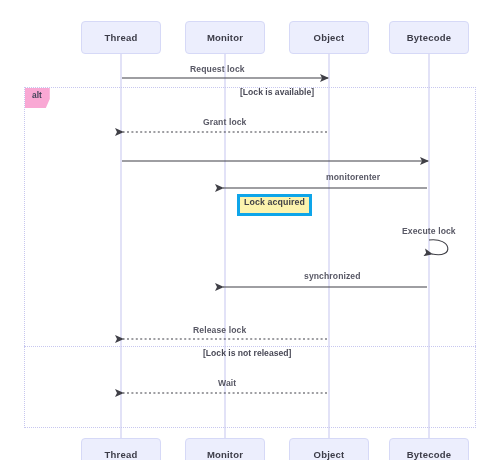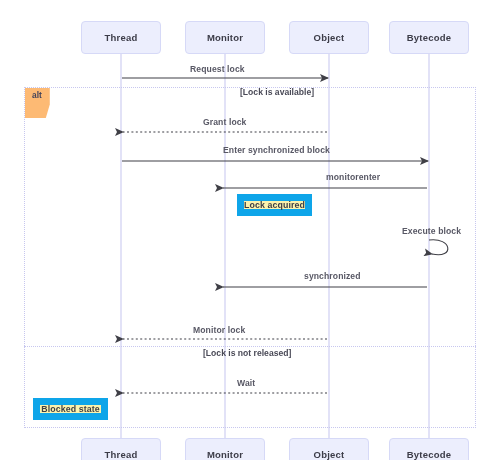--- a/index.html
+++ b/index.html
@@ -46,36 +46,36 @@
     border:1px dotted #c7c7ef;
     box-sizing:border-box;
     background:transparent;
   }
   .frame-divider{
     position:absolute;
     border-top:1px dotted #c7c7ef;
   }
   .frame-tag{
     position:absolute;
-    background:#fdba74;
+    background:#f9a8d4;
     color:#44445a;
     font-size:8.4px;
-    padding:2px 8px 18px 7px;
+    padding:2px 8px 8px 7px;
     border:0;
     line-height:10px;
     -webkit-clip-path:polygon(0 0,100% 0,100% 55%,84% 100%,0 100%);
     clip-path:polygon(0 0,100% 0,100% 55%,84% 100%,0 100%);
   }
   .note{
     position:absolute;
     background:#fcf3ad;
-    border:7px solid #0ea5e9;
+    border:3px solid #0ea5e9;
     color:#3f3f46;
     font-size:8.8px;
-    display:flex;align-items:center;justify-content:center;
+    display:flex;justify-content:center;
     box-sizing:border-box;
     letter-spacing:.1px;
   }
   svg.arrows{position:absolute;left:0;top:0;width:500px;height:460px;pointer-events:none;}
 </style>
 </head>
 <body>
 
 <div id="diagram">
 
@@ -101,31 +101,30 @@
   <div class="frame-divider" style="left:24px;top:330px;width:452px;"></div>
   <div class="frame-tag" style="left:25px;top:72px;">alt</div>
 
   <div class="guard-label" style="left:232px;top:71px;padding-left:8px;">[Lock is available]</div>
   <div class="guard-label" style="left:203px;top:332px;">[Lock is not released]</div>
 
   <div class="msg-label" style="left:190px;top:48px;">Request lock</div>
 
   <div class="msg-label" style="left:203px;top:101px;">Grant lock</div>
 
-  <div class="msg-label" style="left:223px;top:129px;">Enter synchronized block</div>
 
   <div class="msg-label" style="left:300px;top:156px;padding-left:26px;">monitorenter</div>
 
-  <div class="msg-label" style="left:402px;top:210px;">Execute block</div>
+  <div class="msg-label" style="left:402px;top:210px;">Execute lock</div>
 
   <div class="msg-label" style="left:304px;top:255px;">synchronized</div>
 
-  <div class="msg-label" style="left:193px;top:309px;">Monitor lock</div>
+  <div class="msg-label" style="left:193px;top:309px;">Release lock</div>
 
-  <div class="msg-label" style="left:218px;top:362px;margin-left:19px;">Wait</div>
+  <div class="msg-label" style="left:218px;top:362px;">Wait</div>
 
   <svg class="arrows" viewBox="0 0 500 460" xmlns="http://www.w3.org/2000/svg">
     <defs>
       <marker id="ah-r" markerWidth="9" markerHeight="8" refX="8" refY="4" orient="auto" markerUnits="userSpaceOnUse">
         <path d="M0,0 L9,4 L0,8 L2,4 Z" fill="#3f3f46"></path>
       </marker>
       <marker id="ah-l" markerWidth="9" markerHeight="8" refX="1" refY="4" orient="auto" markerUnits="userSpaceOnUse">
         <path d="M9,0 L0,4 L9,8 L7,4 Z" fill="#3f3f46"></path>
       </marker>
     </defs>
@@ -145,23 +144,20 @@
     <line x1="327" y1="323" x2="123" y2="323" stroke="#3f3f46" stroke-width="1.1" stroke-dasharray="2,2.4" marker-end="url(#ah-l)"></line>
 
     <line x1="327" y1="377" x2="123" y2="377" stroke="#3f3f46" stroke-width="1.1" stroke-dasharray="2,2.4" marker-end="url(#ah-l)"></line>
   </svg>
 
   <div class="note" style="left:237px;top:178px;width:75px;height:22px;">
     <span>Lock acquired</span>
   </div>
 
 
-  <div class="note" style="left:33px;top:382px;width:75px;height:22px;">
-    <span>Blocked state</span>
-  </div>
 
   <div class="participant-box" style="left:81px;top:422px;width:80px;height:33px;">
     <span>Thread</span>
   </div>
   <div class="participant-box" style="left:185px;top:422px;width:80px;height:33px;">
     <span>Monitor</span>
   </div>
   <div class="participant-box" style="left:289px;top:422px;width:80px;height:33px;">
     <span>Object</span>
   </div>

